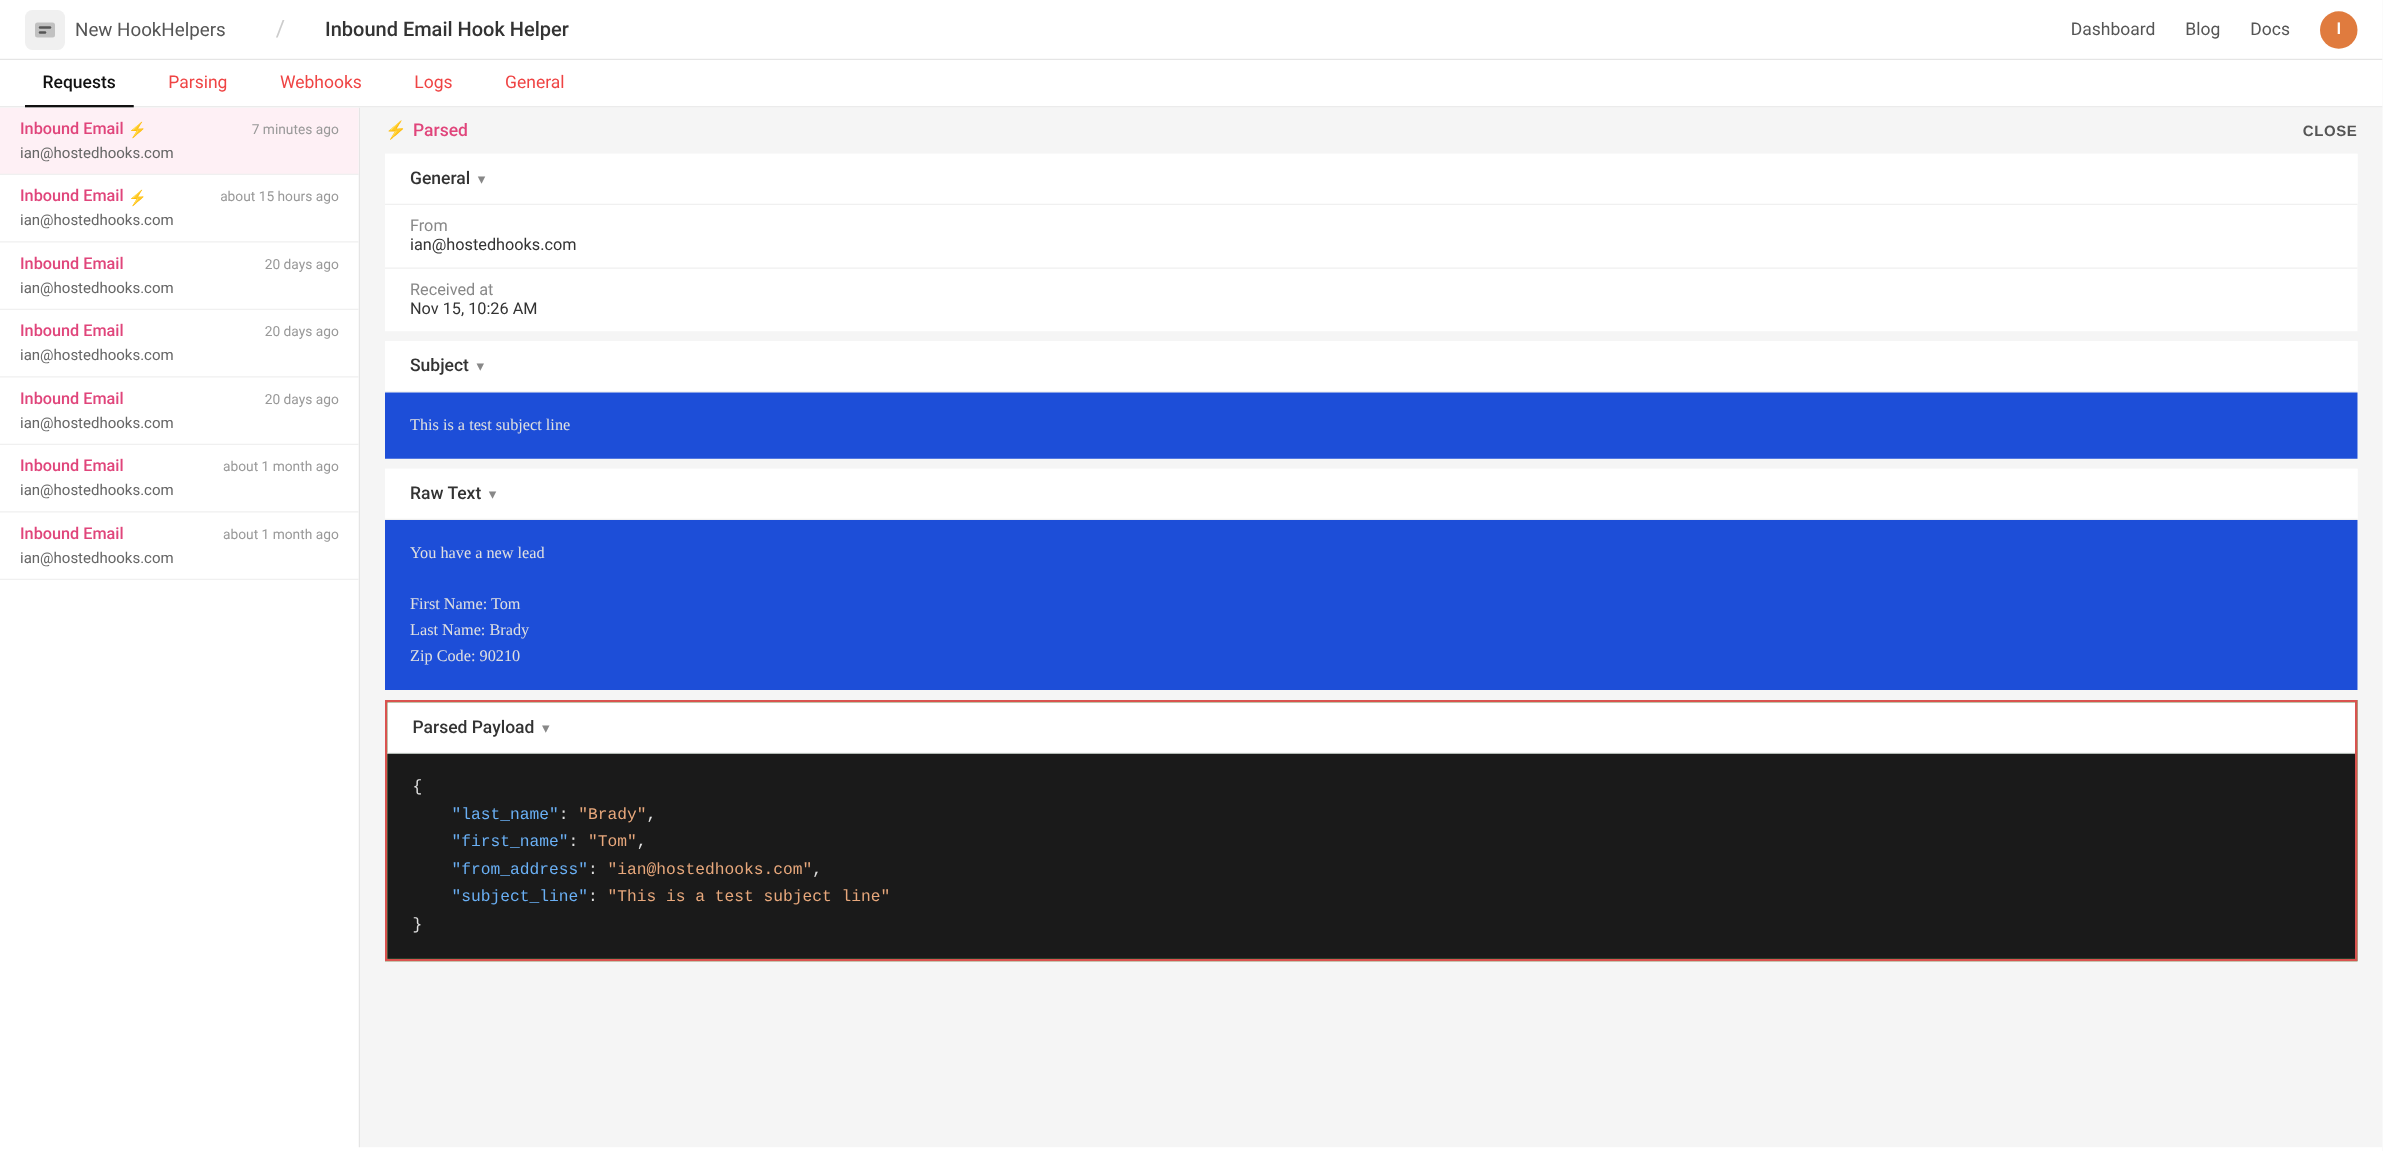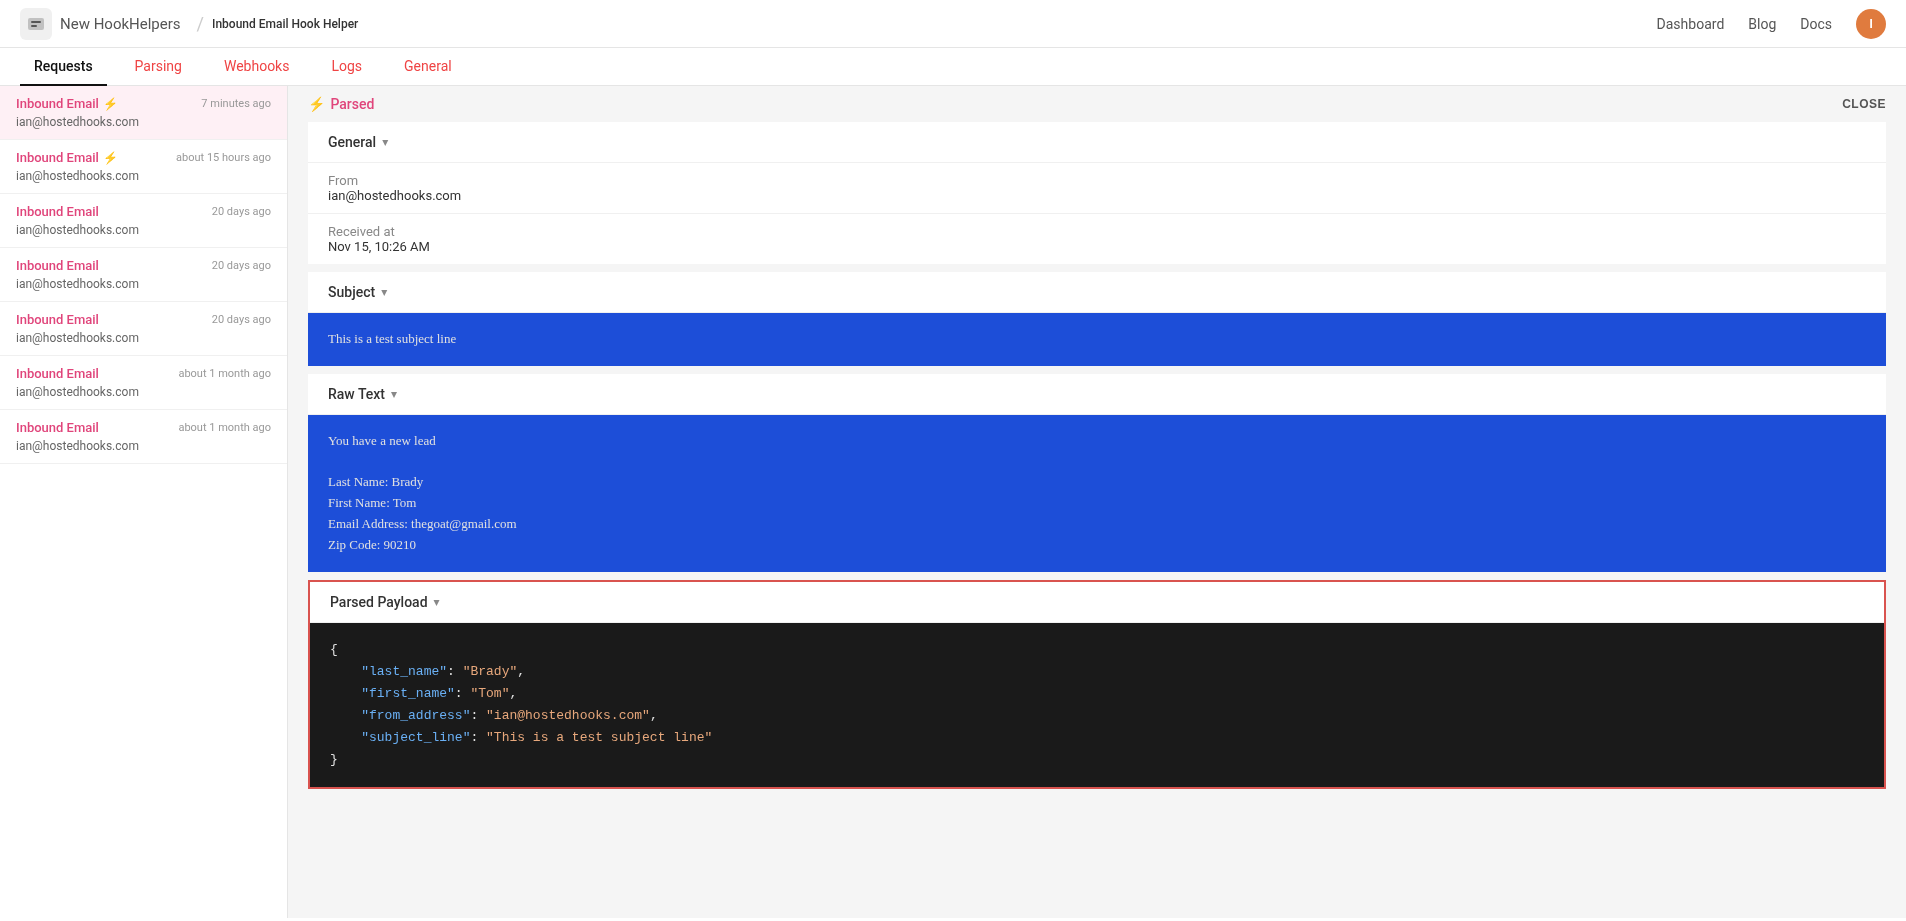--- a/index.html
+++ b/index.html
@@ -6,20 +6,21 @@
     body { font-family: -apple-system, BlinkMacSystemFont, 'Segoe UI', Roboto, sans-serif; font-size: 14px; background: #fff; color: #333; height: 921px; overflow: hidden; }
 
     
     .header {
       display: flex;
       align-items: center;
       padding: 0 20px;
       height: 48px;
       border-bottom: 1px solid #e5e5e5;
       background: #fff;
+      gap: 24px;
     }
     .header-logo {
       display: flex;
       align-items: center;
       gap: 8px;
       margin-right: 8px;
     }
     .header-logo-icon {
       width: 32px;
       height: 32px;
@@ -28,21 +29,21 @@
       display: flex;
       align-items: center;
       justify-content: center;
     }
     .header-separator {
       color: #ccc;
       margin: 0 8px;
       font-size: 18px;
     }
     .header-title {
-      font-size: 12px;
+      font-size: 16px;
       font-weight: 500;
       color: #333;
     }
     .header-app-name {
       font-size: 15px;
       font-weight: 400;
       color: #555;
     }
     .header-nav {
       margin-left: auto;
@@ -401,23 +402,22 @@
       </div>
 
       <div class="section section-wrapper">
         <div class="section-header">
           <span class="section-title">Raw Text</span>
           <span class="chevron">▾</span>
         </div>
         <div class="code-block">
           <div>You have a new lead</div>
           <div>&nbsp;</div>
+          <div>First Name: Tom</div>
           <div>Last Name: Brady</div>
-          <div>First Name: Tom</div>
-          <div>Email Address: thegoat@gmail.com</div>
           <div>Zip Code: 90210</div>
         </div>
       </div>
 
       <div class="parsed-payload-section">
         <div class="section-header">
           <span class="section-title">Parsed Payload</span>
           <span class="chevron">▾</span>
         </div>
         <div class="parsed-payload-code">

